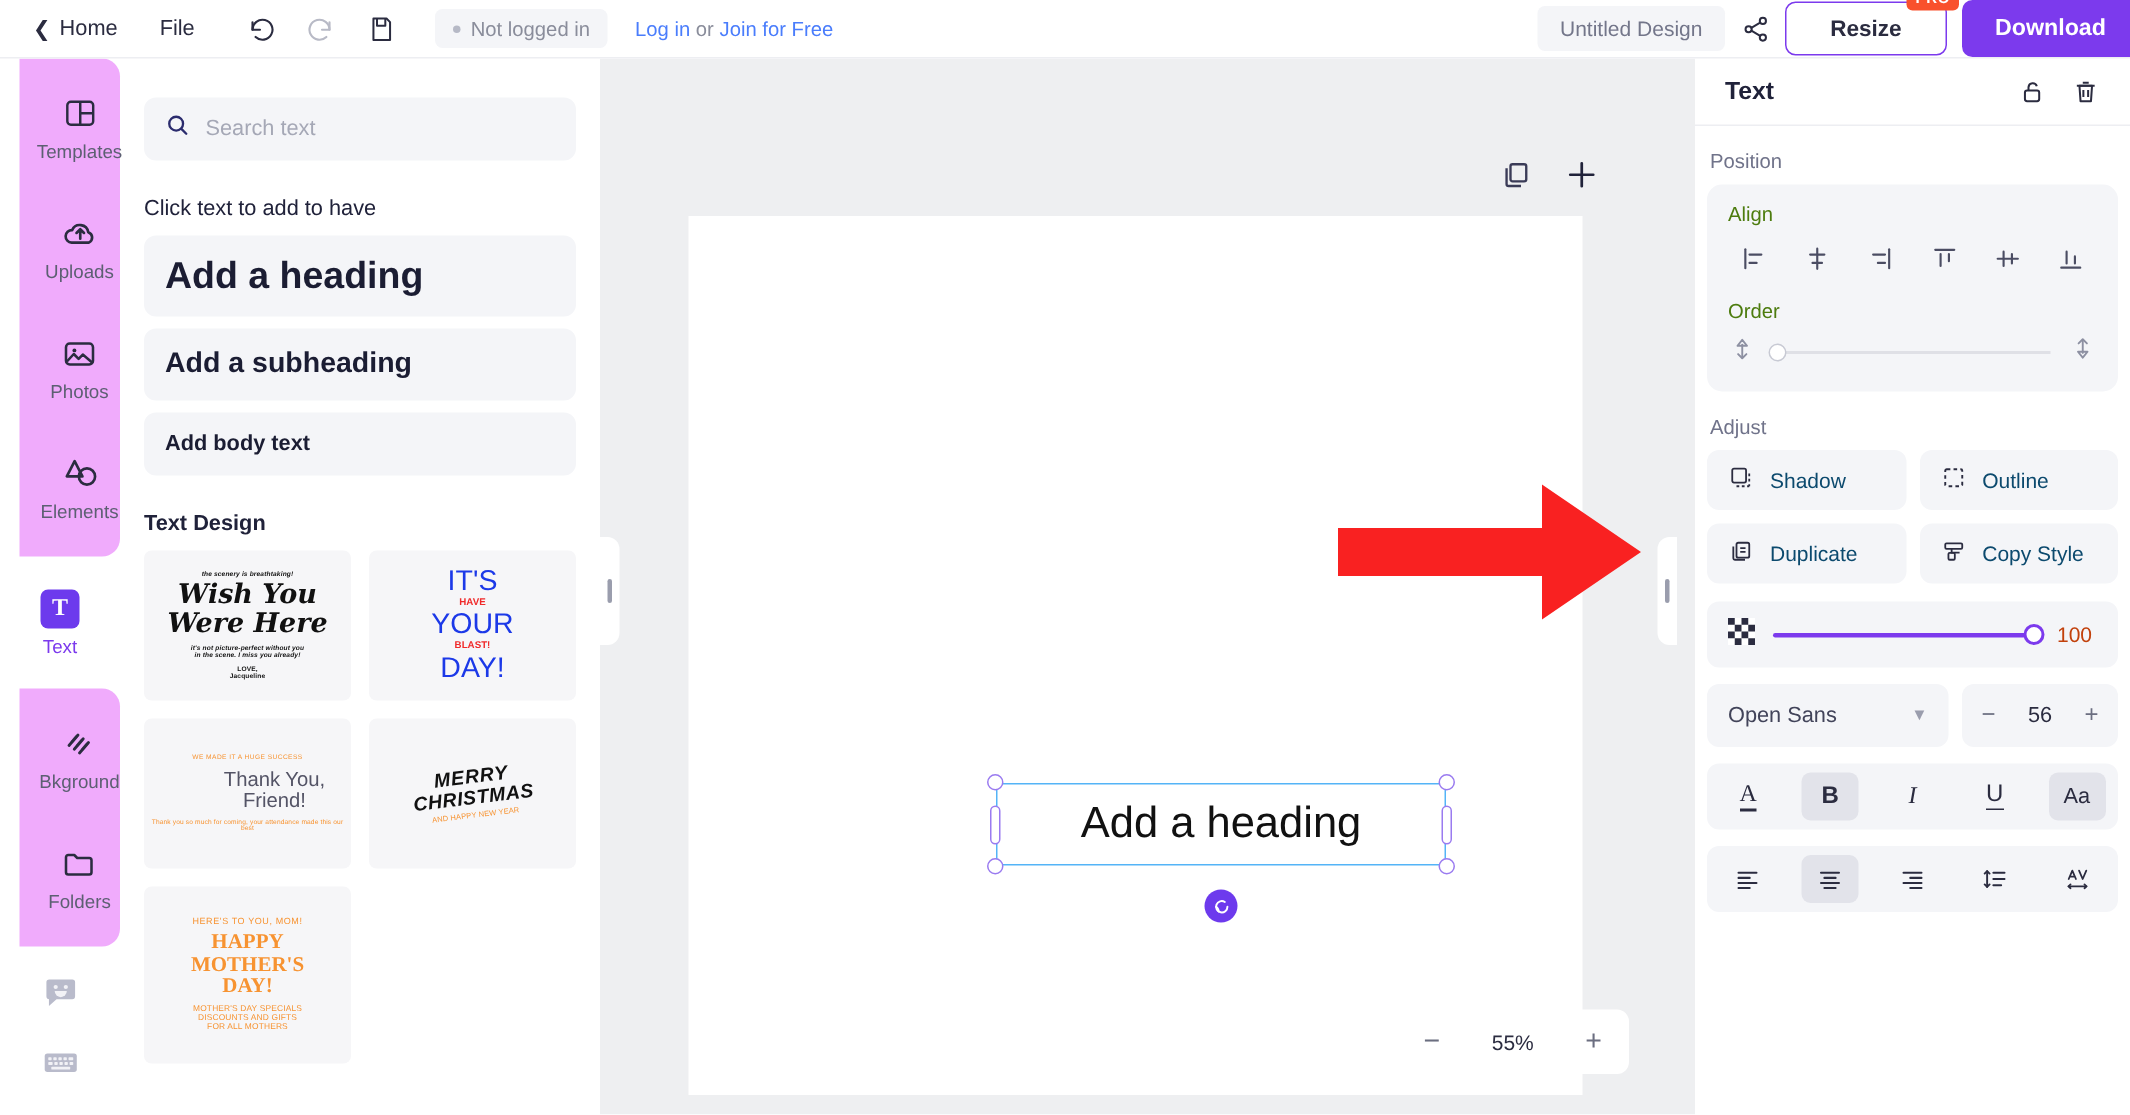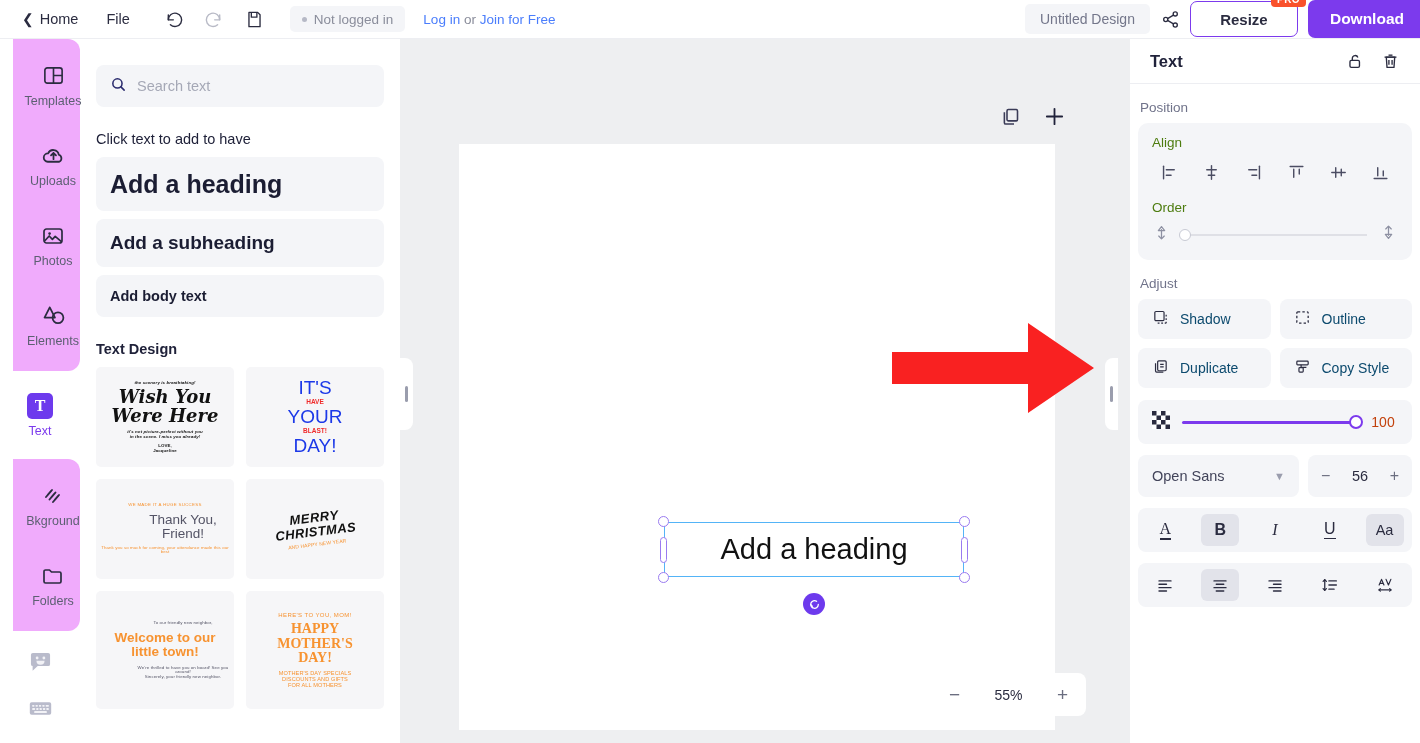--- a/index.html
+++ b/index.html
@@ -461,27 +461,20 @@
       </div>
 
       <div class="card">
         <div style="transform:rotate(-7deg);text-align:center;">
           <div class="c-line c-dark" style="font-size:13px;letter-spacing:.6px;font-style:italic;">MERRY</div>
           <div class="c-line c-dark" style="font-size:13px;letter-spacing:.4px;font-style:italic;">CHRISTMAS</div>
           <div class="c-line c-tiny c-orange" style="margin-top:4px;font-size:5px;">AND HAPPY NEW YEAR</div>
         </div>
       </div>
 
-      <div class="card tall">
-        <div class="c-line c-tiny c-gray" style="margin-bottom:6px;">To our friendly new neighbor,</div>
-        <div class="c-line c-orange" style="font-size:13.5px;font-weight:700;">Welcome to our</div>
-        <div class="c-line c-orange" style="font-size:13.5px;font-weight:700;">little town!</div>
-        <div class="c-line c-tiny c-gray" style="margin-top:6px;">We're thrilled to have you on board! See you around!</div>
-        <div class="c-line c-tiny c-gray">Sincerely, your friendly new neighbor.</div>
-      </div>
 
       <div class="card tall">
         <div class="c-line c-small c-orange" style="margin-bottom:4px;letter-spacing:.4px;">HERE'S TO YOU, MOM!</div>
         <div class="c-line c-orange" style="font-size:14px;font-family:'Liberation Serif',serif;font-weight:700;">HAPPY</div>
         <div class="c-line c-orange" style="font-size:14px;font-family:'Liberation Serif',serif;font-weight:700;">MOTHER'S</div>
         <div class="c-line c-orange" style="font-size:14px;font-family:'Liberation Serif',serif;font-weight:700;">DAY!</div>
         <div class="c-line c-tiny c-orange" style="margin-top:5px;font-size:5.6px;">MOTHER'S DAY SPECIALS</div>
         <div class="c-line c-tiny c-orange" style="font-size:5.6px;">DISCOUNTS AND GIFTS</div>
         <div class="c-line c-tiny c-orange" style="font-size:5.6px;">FOR ALL MOTHERS</div>
       </div>

